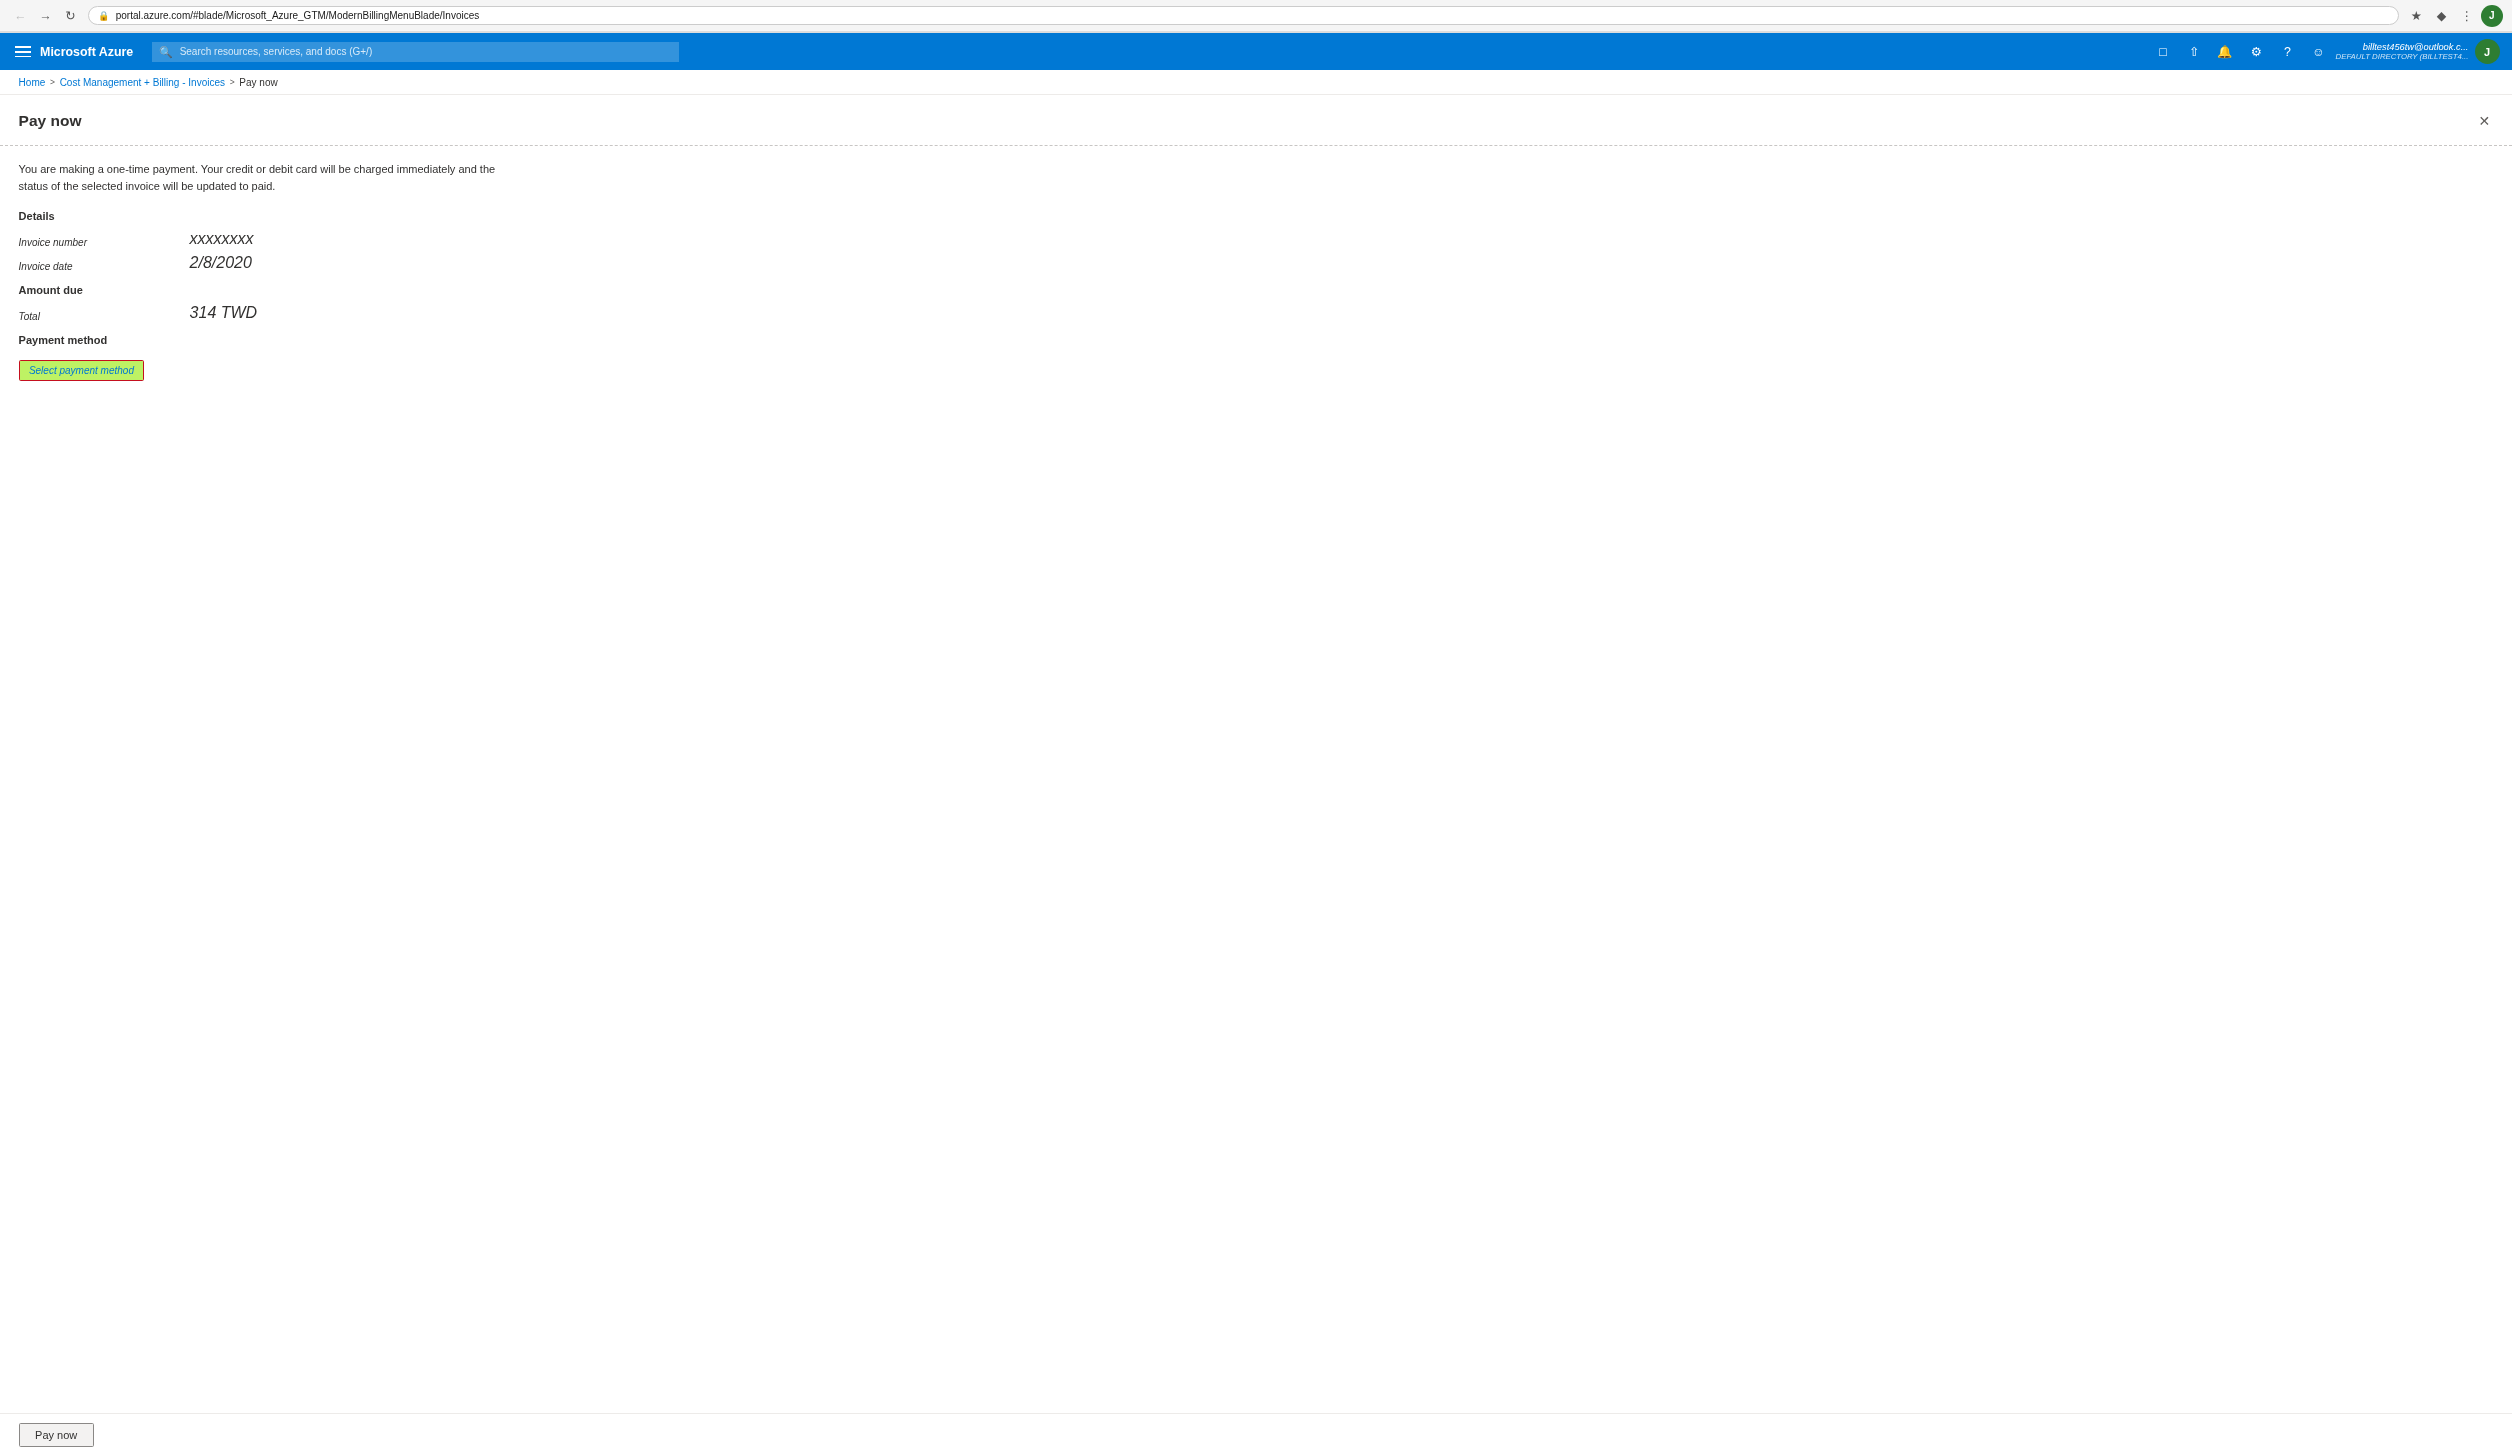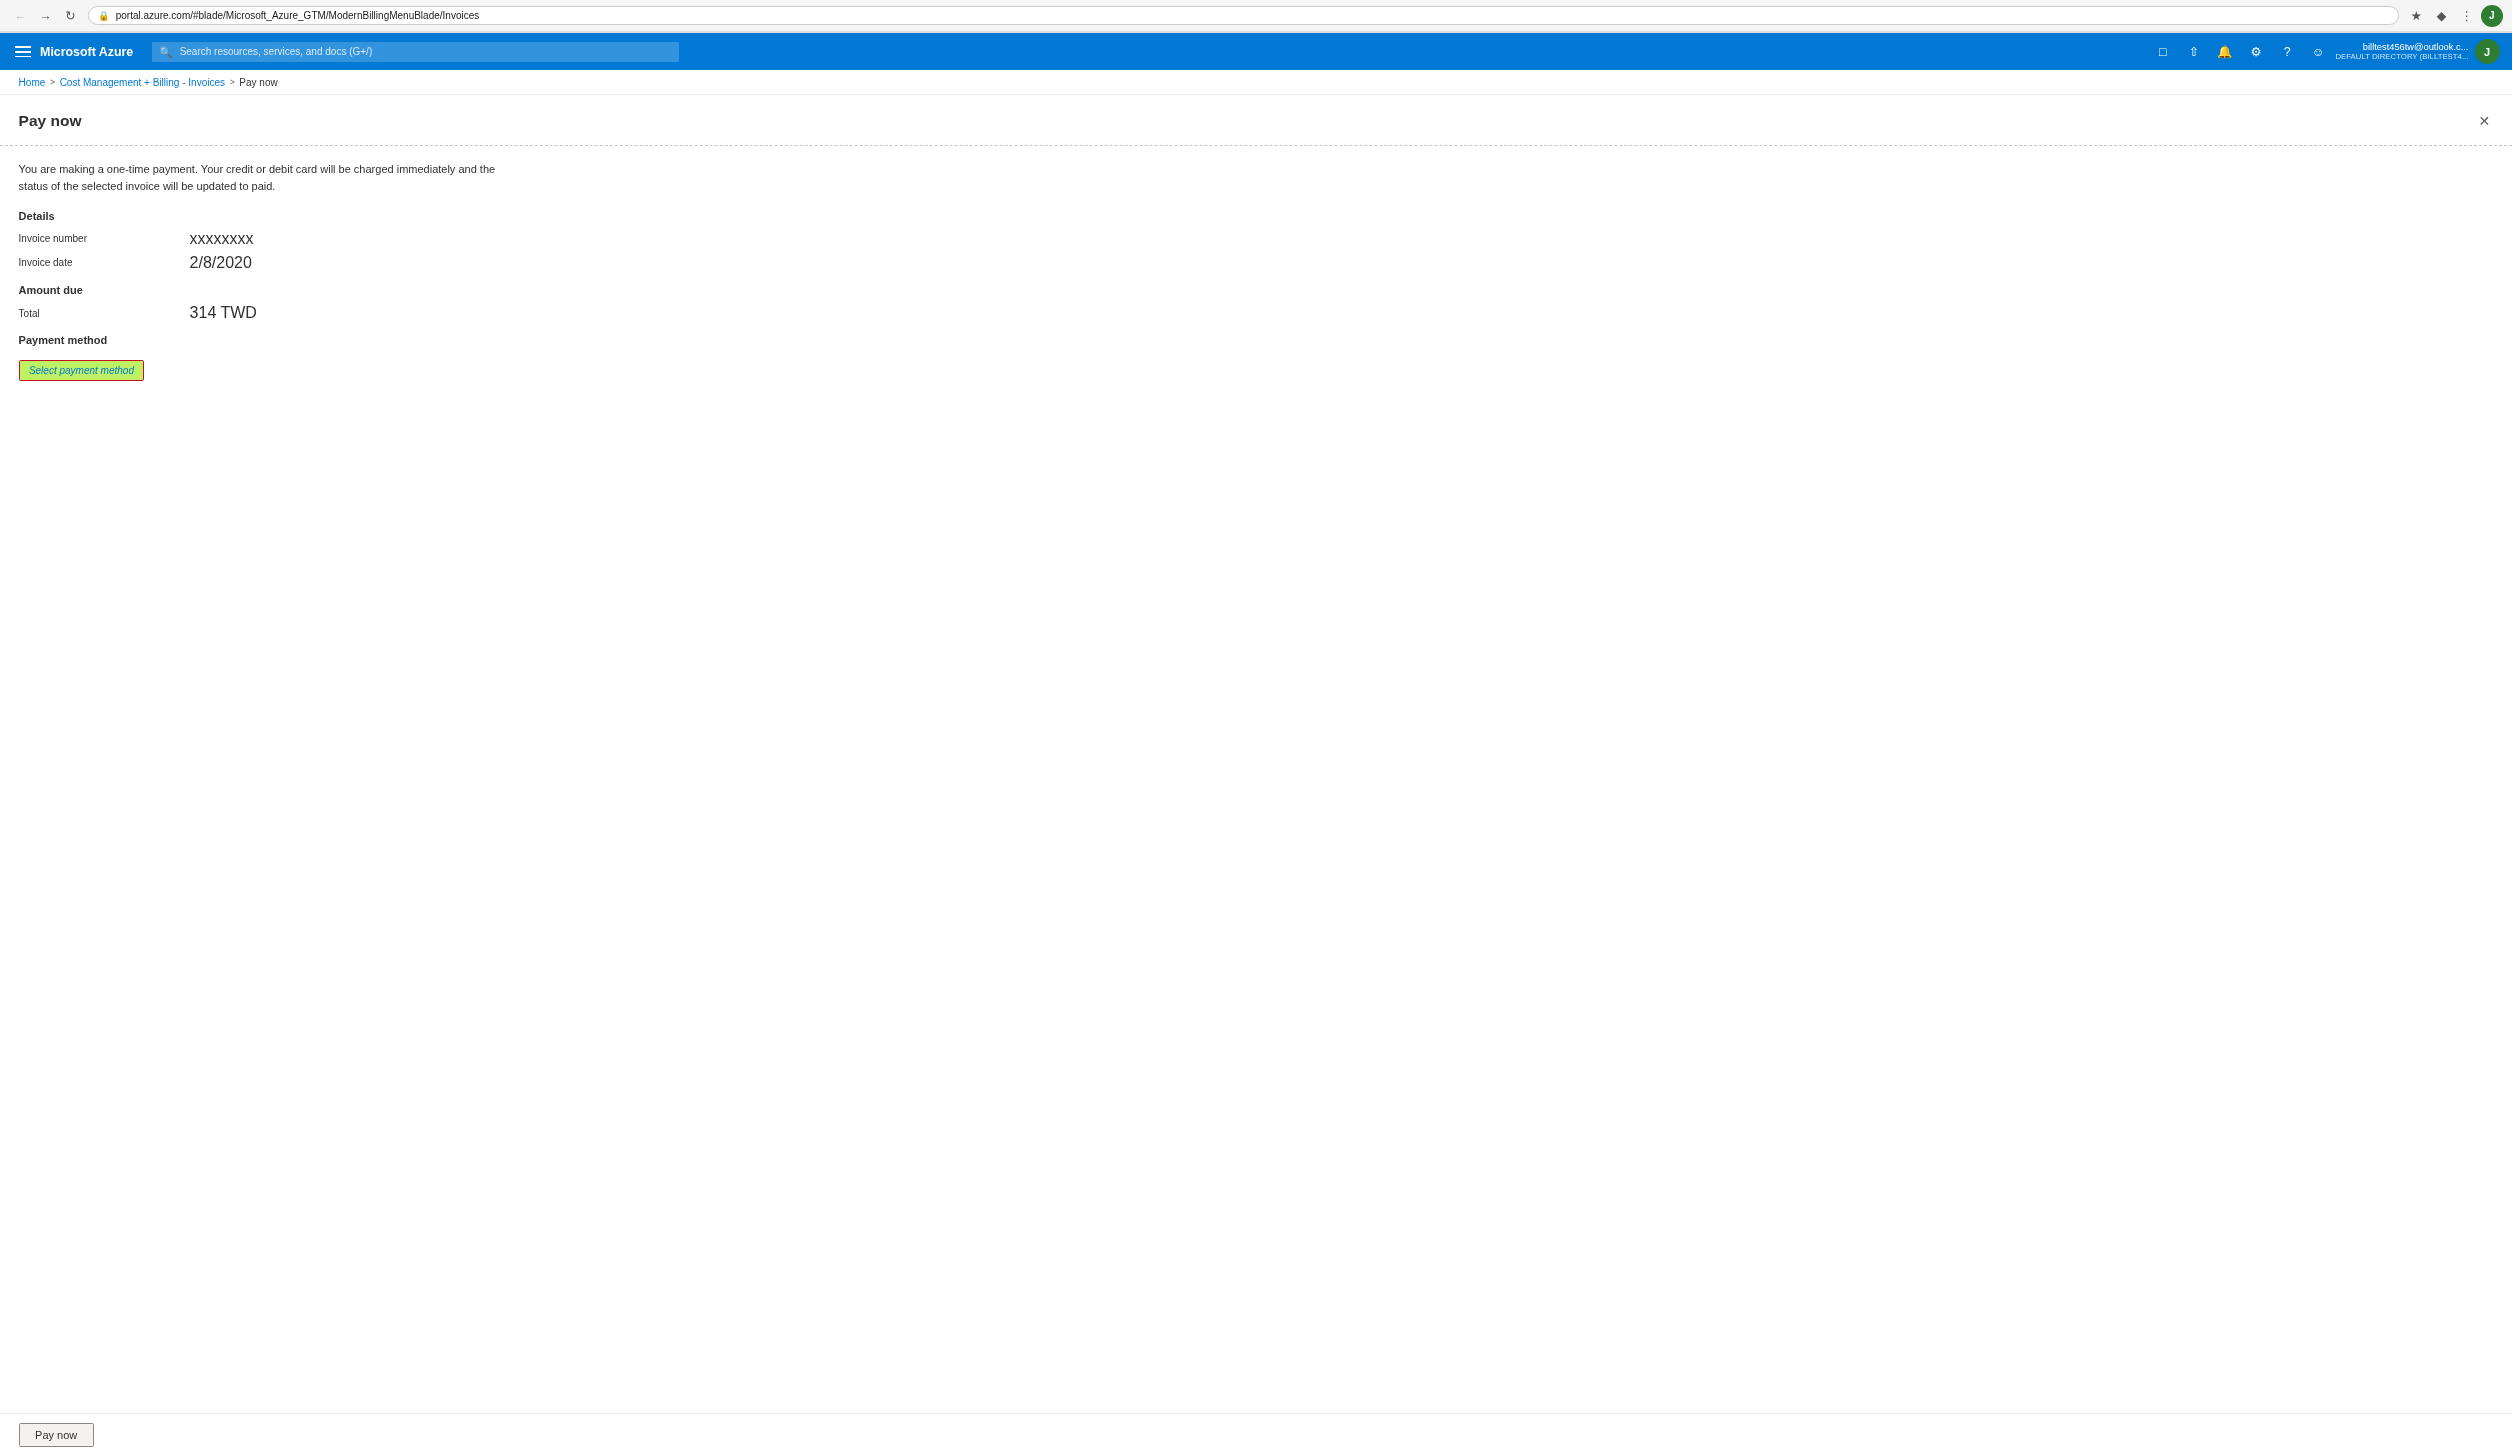--- a/index.html
+++ b/index.html
@@ -158,20 +158,21 @@
       justify-content: center;
       font-size: 12.4px;
     }
     .topbar-user {
       display: flex;
       flex-direction: column;
       align-items: flex-end;
       font-size: 8.5px;
       color: #fff;
       margin-right: 3.1px;
+      font-style: italic;
     }
     .topbar-user .email { font-size: 9.3px; }
     .topbar-user .directory { color: rgba(255,255,255,0.8); font-size: 7.8px; }
     .topbar-avatar {
       width: 25px;
       height: 25px;
       border-radius: 50%;
       background: #2e7d32;
       color: #fff;
       display: flex;
@@ -250,22 +251,23 @@
     
     .section-title {
       font-size: 11px;
       font-weight: 600;
       color: #323130;
       margin-bottom: 7.8px;
       margin-top: 12.4px;
     }
     .detail-row {
       display: flex;
-      align-items: center;
+      align-items: flex-end;
       margin-bottom: 6.2px;
+      font-style: italic;
     }
     .detail-label {
       font-size: 10px;
       color: #323130;
       width: 171px;
       flex-shrink: 0;
     }
     .detail-value {
       font-size: 16px;
       color: #323130;

